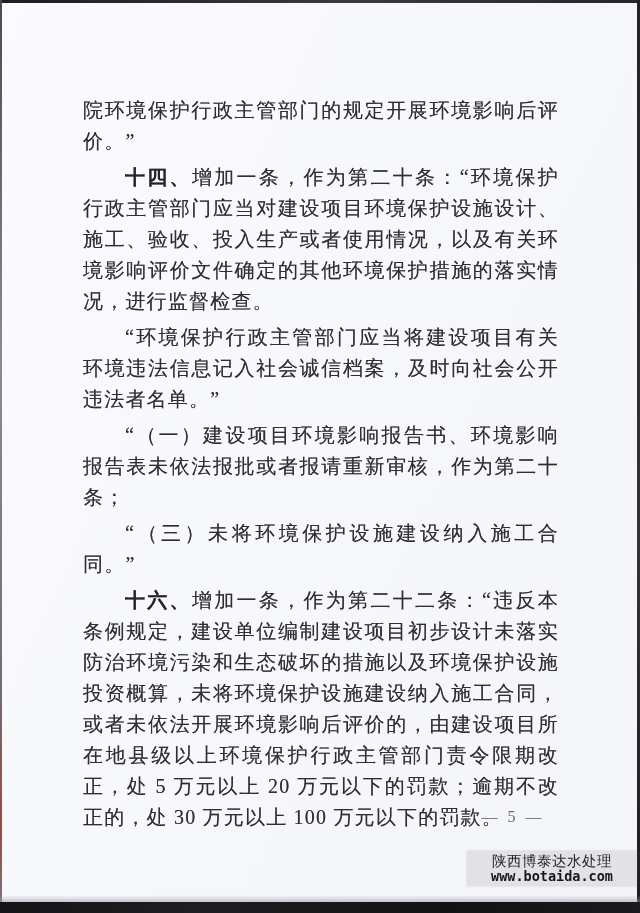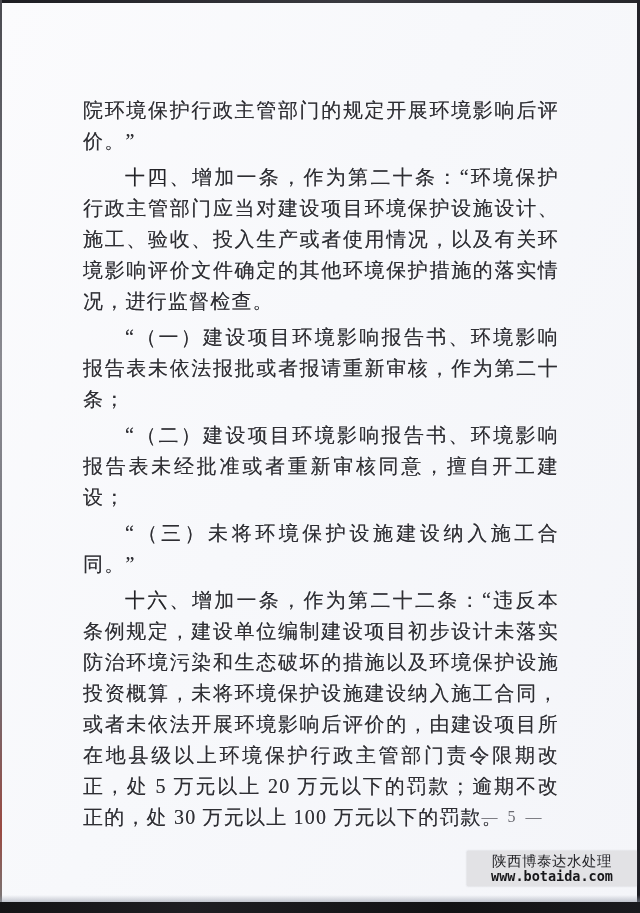--- a/index.html
+++ b/index.html
@@ -45,21 +45,21 @@
     letter-spacing: 1.2px;
     text-align: justify;
     color: #2e2e33;
     text-shadow: 0 0 0.6px rgba(46,46,51,0.55);
   }
   .doc p {
     margin: 0 0 5px 0;
     text-indent: 2.1em;
   }
   .doc p.continuation { text-indent: 0; }
-  .doc .lead { font-weight: 400; color: #242428; }
+  .doc .lead { font-weight: 700; color: #242428; }
   
   .page-number {
     position: absolute;
     left: 468px; top: 808px; width: 90px;
     text-align: center;
     font-size: 16px;
     letter-spacing: 3px;
     color: #6a6a71;
   }
   
@@ -91,22 +91,22 @@
 
 <div class="scan-page">
 
   <div class="edge-top"></div>
   <div class="edge-left"></div>
   <div class="edge-right"></div>
 
   <div class="doc">
     <p class="continuation"><b class="lead"></b><span>院环境保护行政主管部门的规定开展环境影响后评价。”</span></p>
     <p><b class="lead">十四、</b><span>增加一条，作为第二十条：“环境保护行政主管部门应当对建设项目环境保护设施设计、施工、验收、投入生产或者使用情况，以及有关环境影响评价文件确定的其他环境保护措施的落实情况，进行监督检查。</span></p>
+    <p><b class="lead"></b><span>“环境保护行政主管部门应当将建设项目有关环境违法信息记入社会诚信档案，及时向社会公开违法者名单。”</span></p>
     <p><b class="lead"></b><span>“（一）建设项目环境影响报告书、环境影响报告表未依法报批或者报请重新审核，作为第二十条；</span></p>
-    <p><b class="lead"></b><span>“（二）建设项目环境影响报告书、环境影响报告表未经批准或者重新审核同意，擅自开工建设；</span></p>
     <p><b class="lead"></b><span>“（三）未将环境保护设施建设纳入施工合同。”</span></p>
     <p><b class="lead">十六、</b><span>增加一条，作为第二十二条：“违反本条例规定，建设单位编制建设项目初步设计未落实防治环境污染和生态破坏的措施以及环境保护设施投资概算，未将环境保护设施建设纳入施工合同，或者未依法开展环境影响后评价的，由建设项目所在地县级以上环境保护行政主管部门责令限期改正，处 5 万元以上 20 万元以下的罚款；逾期不改正的，处 30 万元以上 100 万元以下的罚款。</span></p>
   </div>
 
   <div class="page-number">— 5 —</div>
 
   <div class="watermark">
     <div class="wm-line1">陕西博泰达水处理</div>
     <div class="wm-line2">www.botaida.com</div>
   </div>

